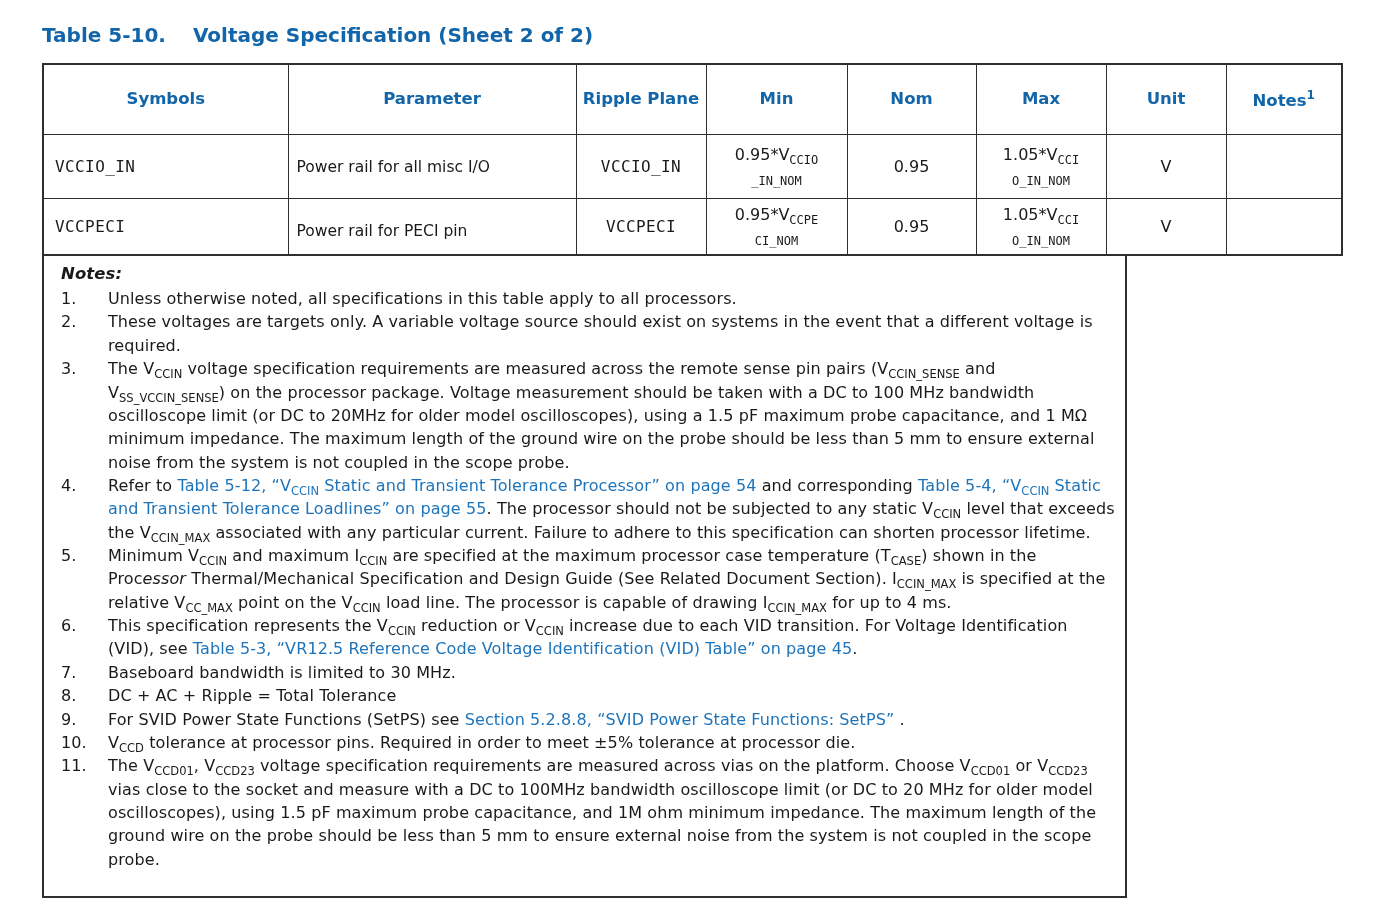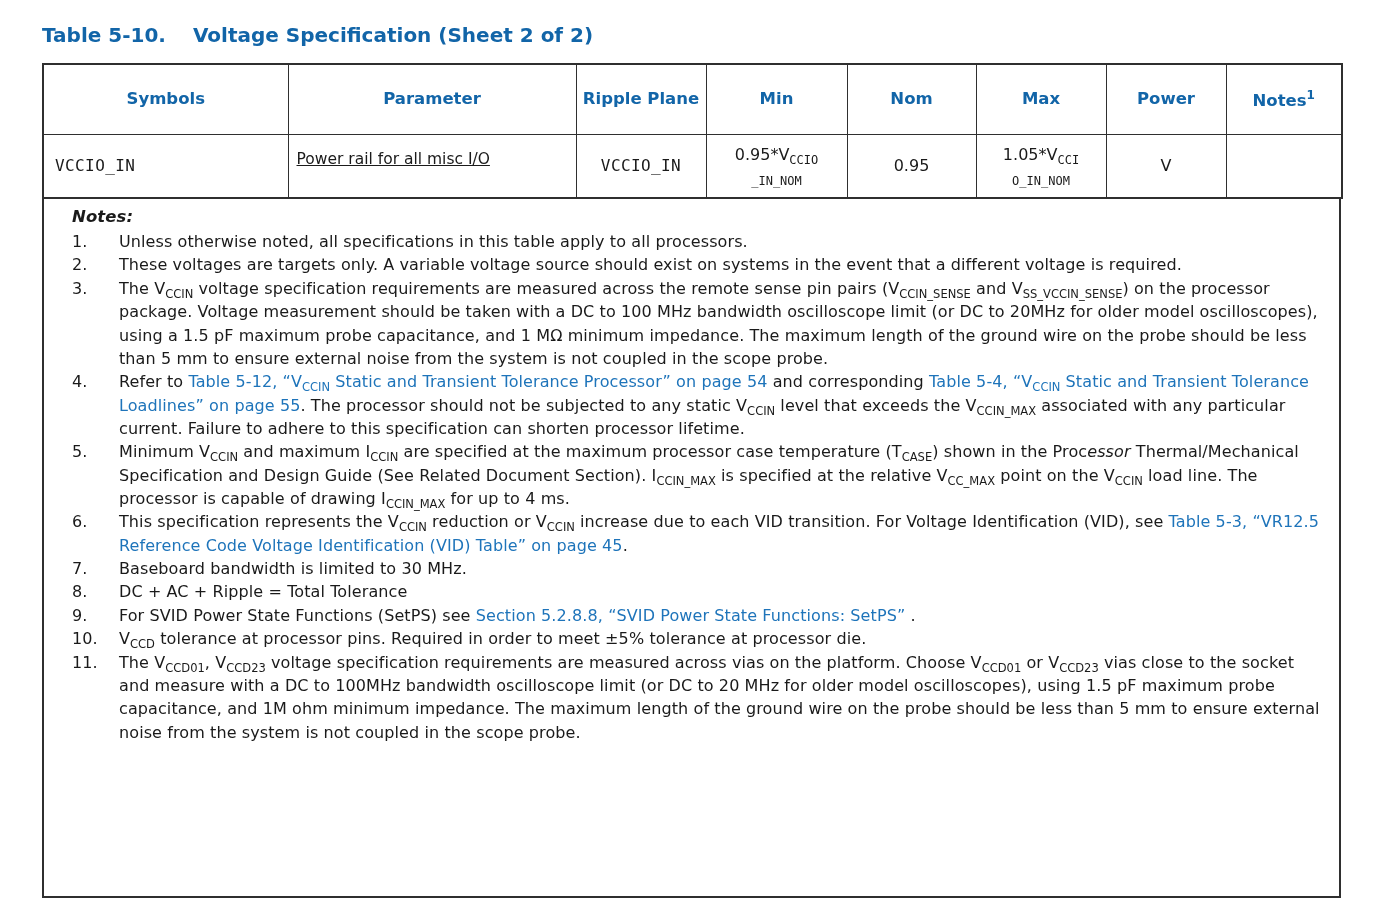--- a/index.html
+++ b/index.html
@@ -19,28 +19,28 @@
   th,td{border:1.5px solid var(--border);overflow:hidden;}
   th{
     color:var(--accent);font-weight:bold;font-size:16.5px;text-align:center;
     vertical-align:middle;height:70px;padding:4px;line-height:1.25;
   }
   th sup{font-size:12px;}
   td{font-size:16px;padding:4px 8px;vertical-align:middle;}
   tr.r1 td{height:64px;}
   tr.r2 td{height:57px;}
   td.sym{font-family:"DejaVu Sans Mono","Liberation Mono",monospace;letter-spacing:.4px;padding-left:11px;}
-  td.param{vertical-align:top;padding-top:15px;font-size:15.5px;text-decoration:underline;}
+  td.param{vertical-align:top;padding-top:23px;font-size:15.5px;}
   td.center{text-align:center;}
   td.plane{font-family:"DejaVu Sans Mono","Liberation Mono",monospace;letter-spacing:.4px;text-align:center;}
   td sub{font-family:"DejaVu Sans Mono","Liberation Mono",monospace;font-size:12px;line-height:0;text-align:center;}
   td.vcell{line-height:1.3;}
   .notes-box{
-    flex:1;border:2px solid var(--border);border-top:none;width:1299px;
-    padding:6px 8px 0 28px;font-size:16px;line-height:1.46;letter-spacing:.1px;
+    flex:1;border:2px solid var(--border);border-top:none;width:1085px;
+    padding:6px 8px 0 17px;font-size:16px;line-height:1.46;letter-spacing:.1px;
   }
   .notes-heading{font-weight:bold;font-style:italic;font-size:16.5px;margin-bottom:1px;}
   .note-row{display:flex;}
   .note-num{flex:0 0 47px;}
   .note-text{flex:1;padding-right:2px;}
   .note-text sub,.notes-box sub{font-size:11.5px;line-height:0;letter-spacing:0;}
   .link{color:var(--link);cursor:pointer;}
 </style>
 </head>
 <body>
@@ -62,30 +62,40 @@
           <col style="width:116px">
       </colgroup>
       <thead>
         <tr>
           <th>Symbols</th>
           <th>Parameter</th>
           <th>Ripple Plane</th>
           <th>Min</th>
           <th>Nom</th>
           <th>Max</th>
-          <th>Power</th>
+          <th>Unit</th>
           <th><span>Notes</span><sup>1</sup></th>
         </tr>
       </thead>
       <tbody>
         <tr class="r1">
           <td class="sym">VCCIO_IN</td>
           <td class="param">Power rail for all misc I/O</td>
           <td class="plane">VCCIO_IN</td>
           <td class="center vcell">0.95*V<sub>CCIO</sub><br><sub>_IN_NOM</sub></td>
+          <td class="center">0.95</td>
+          <td class="center vcell">1.05*V<sub>CCI</sub><br><sub>O_IN_NOM</sub></td>
+          <td class="center">V</td>
+          <td class="center"></td>
+        </tr>
+        <tr class="r2">
+          <td class="sym">VCCPECI</td>
+          <td class="param">Power rail for PECI pin</td>
+          <td class="plane">VCCPECI</td>
+          <td class="center vcell">0.95*V<sub>CCPE</sub><br><sub>CI_NOM</sub></td>
           <td class="center">0.95</td>
           <td class="center vcell">1.05*V<sub>CCI</sub><br><sub>O_IN_NOM</sub></td>
           <td class="center">V</td>
           <td class="center"></td>
         </tr>
       </tbody>
     </table>
 
     <div class="notes-box">
       <div class="notes-heading">Notes:</div>

